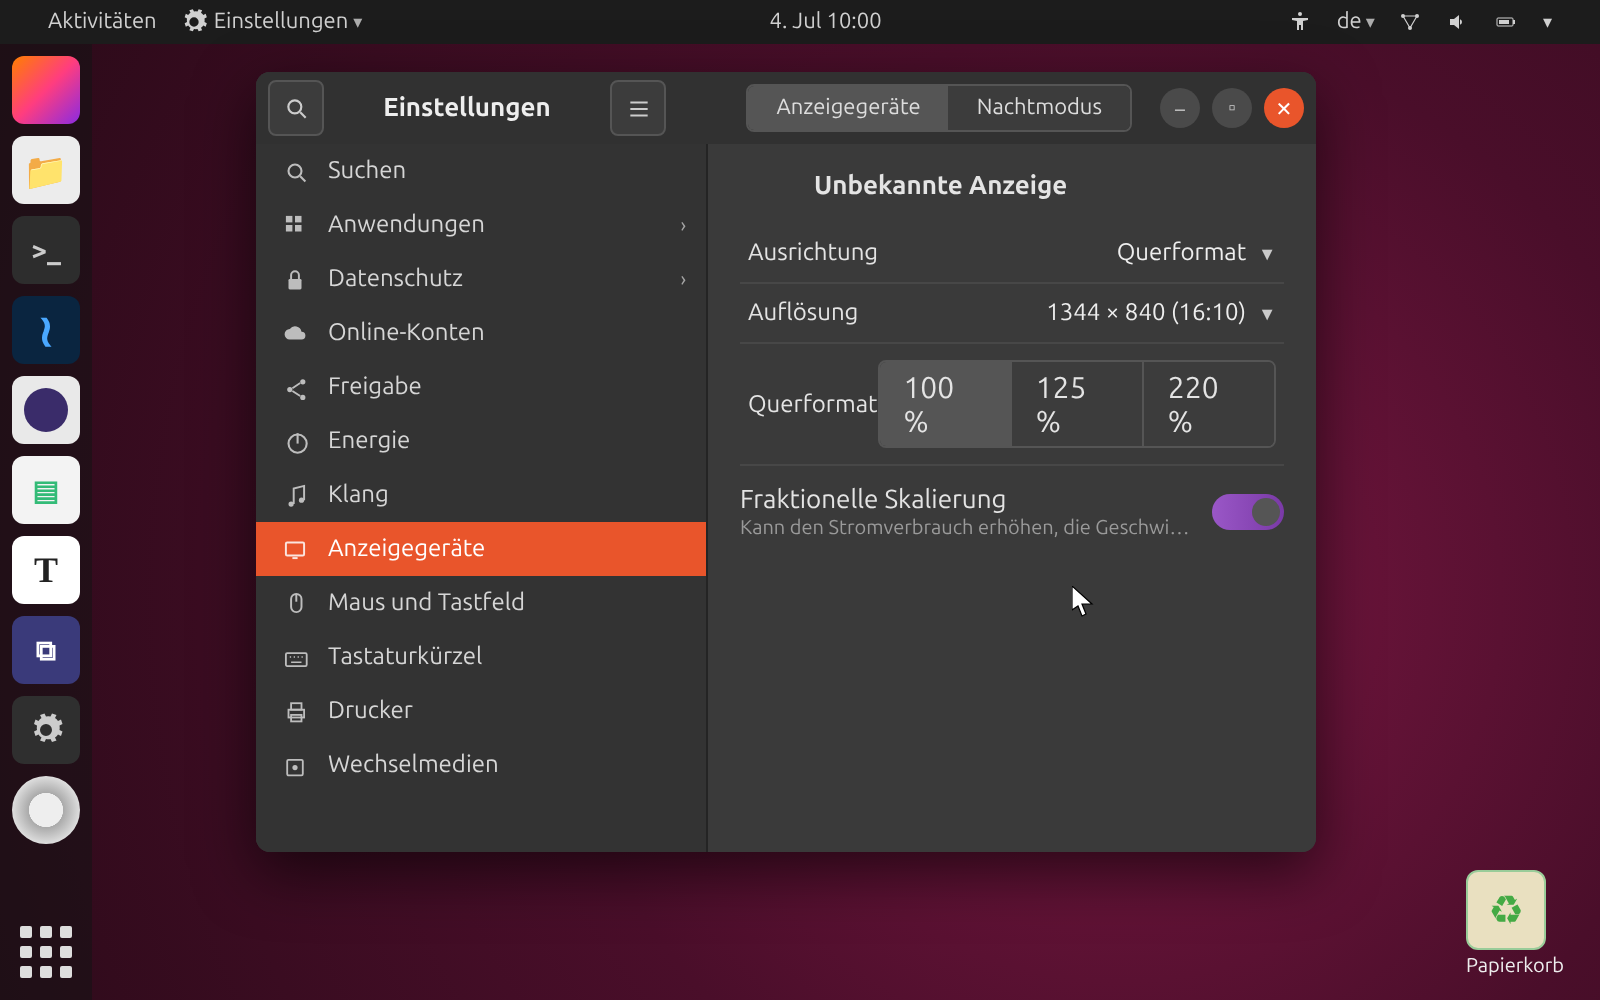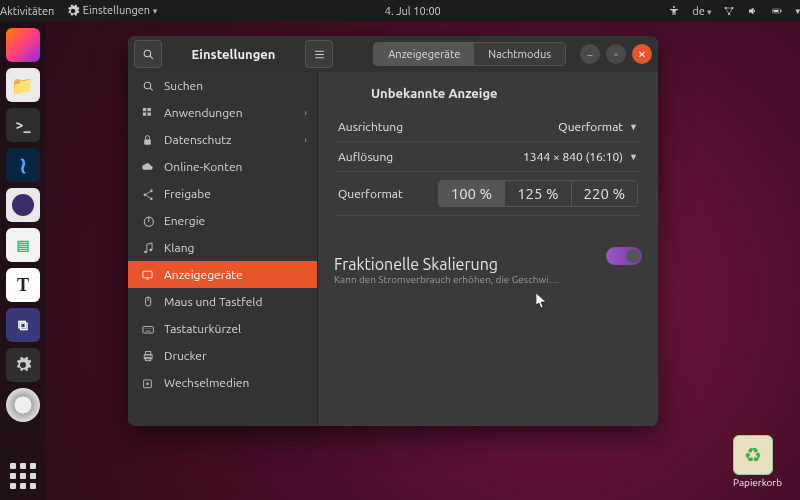--- a/index.html
+++ b/index.html
@@ -3,21 +3,21 @@
 <meta charset="utf-8">
 <style>
   * { box-sizing: border-box; margin: 0; padding: 0; font-family: Ubuntu, "Segoe UI", sans-serif; }
   html, body { width: 800px; height: 500px; overflow: hidden; }
   body {
     background: radial-gradient(circle at 70% 60%, #7a1742 0%, #4a0e2a 45%, #2a0a18 100%);
     color: #ddd;
     font-size: 12px;
   }
   
-  .topbar { height: 22px; background: #1c1c1c; color: #d0d0d0; display: flex; align-items: center; padding: 0 0; font-size: 11px; }
+  .topbar { height: 22px; background: #1c1c1c; color: #d0d0d0; display: flex; align-items: center; padding: 0 24px; font-size: 11px; }
   .topbar .tb-left, .topbar .tb-right { display: flex; align-items: center; gap: 12px; }
   .topbar .tb-center { flex: 1; text-align: center; }
   .topbar .app-menu::after, .tb-right .lang::after { content: " ▾"; font-size: 9px; opacity: .8; }
   .topbar svg { width: 12px; height: 12px; fill: #d0d0d0; vertical-align: middle; }
   .topbar .gear { width: 14px; height: 14px; }
   .tb-right { gap: 8px; }
 
   
   .dock { position: absolute; left: 0; top: 22px; bottom: 0; width: 46px; background: rgba(20,20,20,.55); display: flex; flex-direction: column; align-items: center; padding-top: 6px; gap: 6px; }
   .dock .dicon { width: 34px; height: 34px; border-radius: 6px; display: flex; align-items: center; justify-content: center; font-weight: bold; font-size: 18px; color: #fff; }
@@ -46,41 +46,41 @@
   .tbtn svg { width: 13px; height: 13px; fill: #ccc; }
   .titlebar .title { flex: 0 0 135px; font-weight: 600; color: #eee; font-size: 13px; text-align: center; }
   .tabswitch { display: flex; border: 1px solid #555; border-radius: 4px; overflow: hidden; margin-left: auto; }
   .tabswitch .tab { padding: 5px 14px; font-size: 11px; color: #ddd; background: #3c3c3c; cursor:pointer; }
   .tabswitch .tab.active { background: #555; }
   .winctl { display: flex; gap: 6px; margin-left: 10px; }
   .rbtn { width: 20px; height: 20px; border-radius: 50%; background: #4a4a4a; display:flex; align-items:center; justify-content:center; color:#ccc; font-size:10px; cursor:pointer; }
   .rbtn.close { background: #e9552b; color: #fff; }
 
   .content { flex: 1; display: flex; overflow: hidden; }
-  .sidebar { width: 190px; background: #333; border-right: 1px solid #242424; overflow-y: auto; }
+  .sidebar { width: 226px; background: #333; border-right: 1px solid #242424; overflow-y: auto; }
   .srow { display: flex; align-items: center; padding: 7px 12px; color: #d6d6d6; font-size: 12px; gap: 10px; cursor:pointer; position:relative; }
   .srow.active { background: #e9552b; color: #fff; }
   .srow .sicon { width: 14px; display:flex; justify-content:center; opacity:.85; }
   .srow .sicon svg { width: 13px; height: 13px; fill: currentColor; }
   .srow .chev { position:absolute; right:10px; opacity:.7; font-size:10px; }
 
   .pane { flex: 1; background: #3a3a3a; padding: 14px 16px; color: #e4e4e4; font-size: 12px; }
   .pane h3 { font-size: 13px; font-weight: 600; margin-bottom: 12px; margin-left: 37px; }
   .prow { display: flex; align-items: center; padding: 8px 4px; border-bottom: 1px solid #474747; }
   .prow:last-of-type { border-bottom: none; }
   .prow .plabel { flex: 1; }
   .prow .pval { color: #eee; display:flex; align-items:center; gap:6px; }
   .prow .pval .caret { font-size: 9px; opacity: .8; }
   .segment { display: flex; border: 1px solid #555; border-radius: 4px; overflow: hidden; }
   .segment .seg { padding: 4px 12px; font-size: 15px; background: #3c3c3c; cursor:pointer; }
   .segment .seg + .seg { border-left: 1px solid #555; }
   .segment .seg.sel { background: #555; }
   .subrow { display:flex; align-items:center; padding-top:10px; }
   .subrow .stext { flex:1; }
-  .subrow .stitle { font-size: 16px; margin-top: 29px; }
+  .subrow .stitle { font-size: 13px; }
   .subrow .sdesc { font-size: 10px; color: #9a9a9a; margin-top: 1px; max-width: 230px; white-space: nowrap; overflow: hidden; text-overflow: ellipsis; }
   .switch { width: 36px; height: 18px; border-radius: 9px; background: linear-gradient(90deg,#9a57c7,#7a3aa7); position: relative; cursor:pointer; }
   .switch::after { content:""; position:absolute; right:2px; top:2px; width:14px; height:14px; border-radius:50%; background:#555; }
 
   .cursor { position:absolute; left:536px; top:293px; width:12px; height:16px; }
   .cursor svg { width:12px; height:16px; }
 </style>
 </head>
 <body>
 

